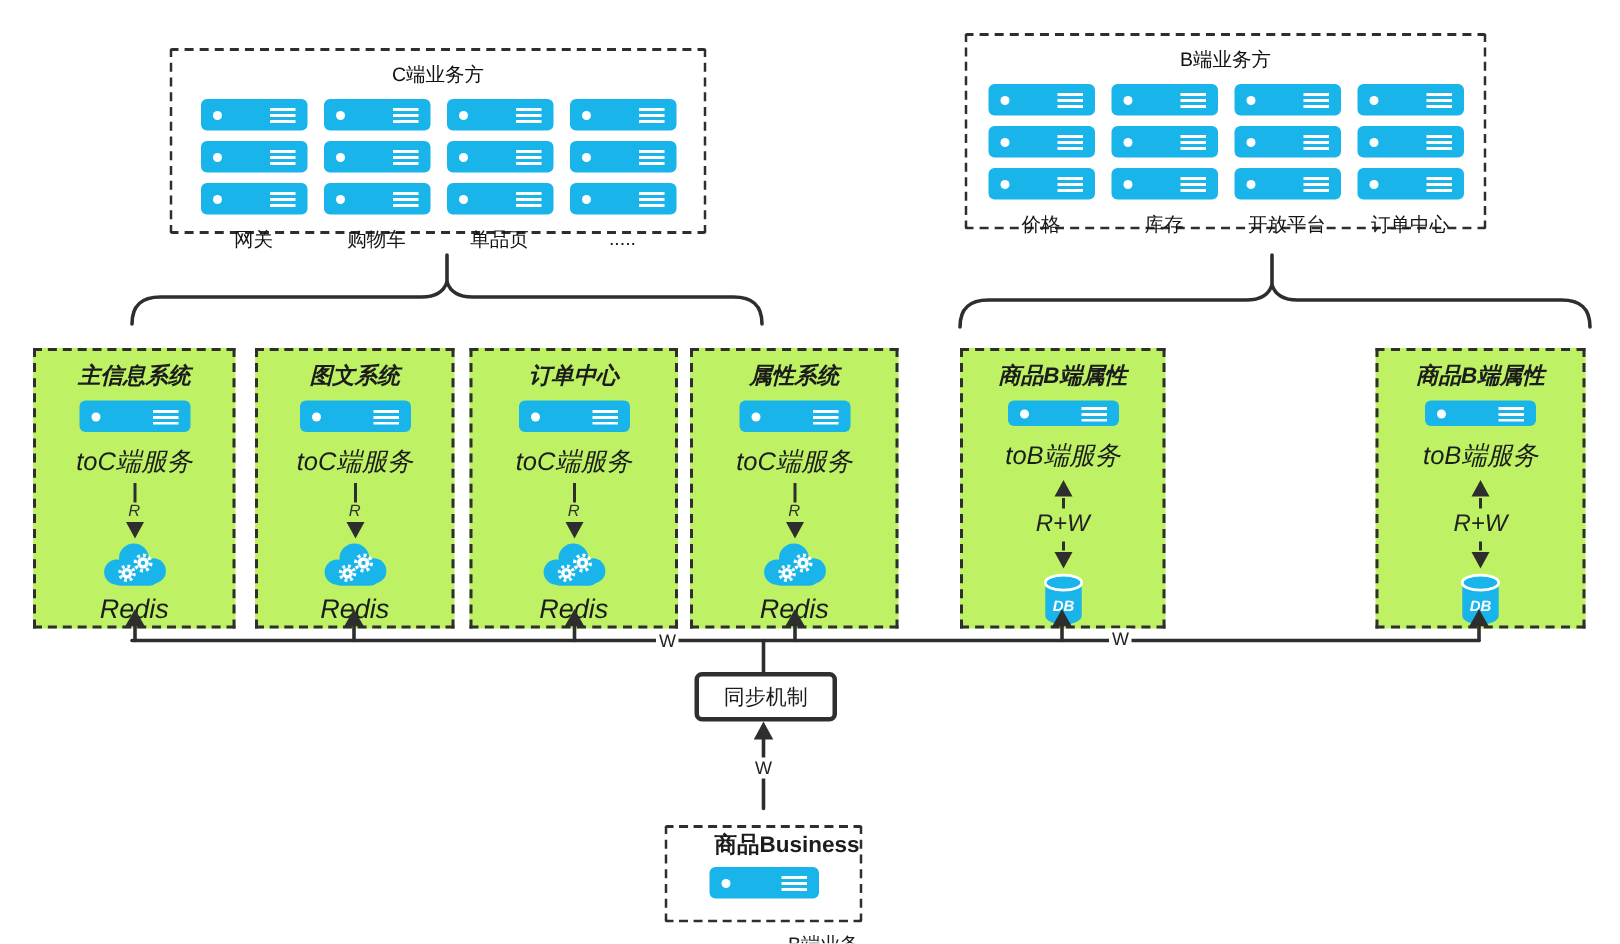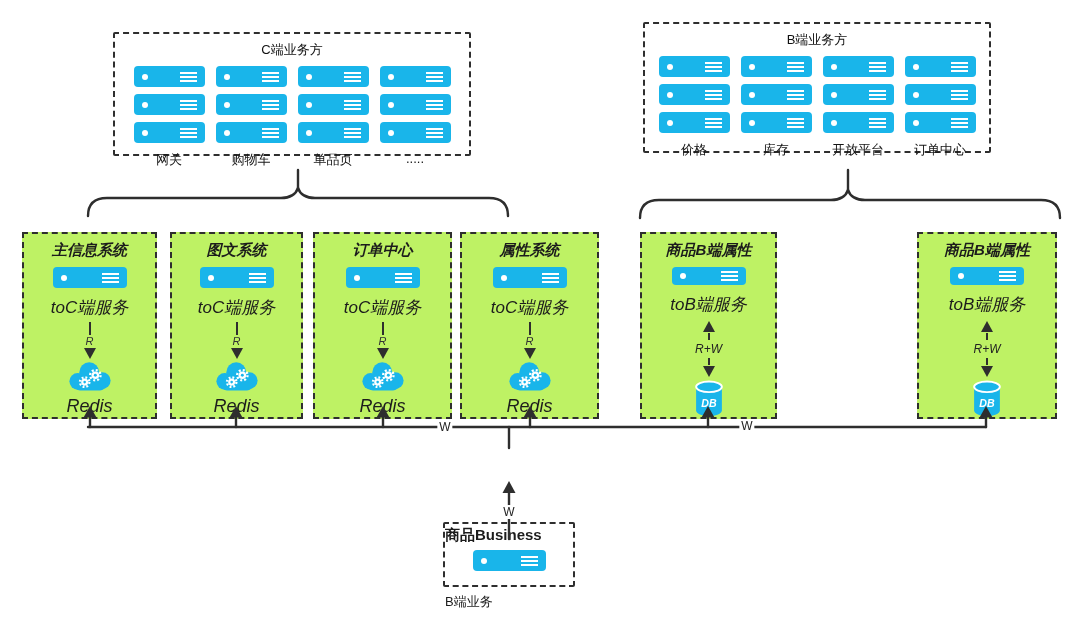--- a/index.html
+++ b/index.html
@@ -35,35 +35,35 @@
   
   .sysbox {
     position:absolute; top:232px; height:187px; background:#bef264;
     border:2px dashed #2e2e2e; box-sizing:border-box;
     display:flex; flex-direction:column; align-items:center;font-style:italic;
   }
   .systitle { font-size:15px; font-weight:700; margin-top:7px; white-space:nowrap; }
   .svc { font-size:17px; margin-top:8px; }
   .vline { width:2px; height:15px; background:#2e2e2e; margin-top:3px; }
   .rl  { font-size:11px; color:#333; line-height:13px; }
-  .rwl { font-size:12px; color:#222; margin:1px 0; }
+  .rwl { font-size:16px; color:#222; margin:1px 0; }
   .tri-down { width:0; height:0; border-left:6px solid transparent; border-right:6px solid transparent; border-top:11px solid #2e2e2e; }
   .tri-up   { width:0; height:0; border-left:6px solid transparent; border-right:6px solid transparent; border-bottom:11px solid #2e2e2e; margin-top:5px; }
   .dash-seg { width:0; height:9px; border-left:2px dashed #2e2e2e; margin:1px 0; }
   .cloud { margin-top:1px; }
   .store-label { font-size:18px; margin-top:2px; }
   .db-svg { margin-top:3px; }
 
   
   .syncbox {
     position:absolute; left:463px; top:448px; width:95px; height:33px;
     background:#fff; border:3px solid #2f2f2f; border-radius:5px; box-sizing:border-box;
     display:flex; align-items:center; justify-content:center; font-size:14px;
   }
-  .bizbox { position:absolute; left:443px; top:522px; width:132px; height:65px; text-align:left; }
+  .bizbox { position:absolute; left:443px; top:550px; width:132px; height:65px; text-align:right; }
   .biz-title { font-size:15px; font-weight:700; margin-top:2px; }
   .biz-label { font-size:13px; margin-top:22px; }
 
   
   .overlay { position:absolute; left:0; top:0; pointer-events:none; }
   .wlab {
     position:absolute; transform:translate(-50%,-50%); background:#fff;
     font-size:12px; padding:0 2px; color:#222; line-height:14px;
   }
 </style>
@@ -249,20 +249,23 @@
     <div class="rwl">R+W</div>
     <div class="dash-seg"></div>
     <div class="tri-down"></div>
     <svg class="db-svg" width="40" height="49" viewBox="0 0 40 49">
       <path d="M3 9 L3 40 A17 8 0 0 0 37 40 L37 9 Z" fill="#19b5ea"></path>
       <ellipse cx="20" cy="9" rx="17" ry="7" fill="#19b5ea" stroke="#fff" stroke-width="2.5"></ellipse>
       <text x="20" y="35" text-anchor="middle" font-size="14" font-weight="bold" fill="#ffffff" font-family="Liberation Sans, sans-serif">DB</text>
     </svg>
   </div>
 
+  <div class="syncbox">
+    <span>同步机制</span>
+  </div>
 
   <div class="dashedbox bizbox">
     <div class="biz-title">商品Business</div>
     <div class="server biz"></div>
     <div class="biz-label">B端业务</div>
   </div>
 
   <svg class="overlay" width="1080" height="629" viewBox="0 0 1080 629">
     <g stroke="#2e2e2e" stroke-width="2.4" fill="none" stroke-linecap="round" stroke-linejoin="round">
 

